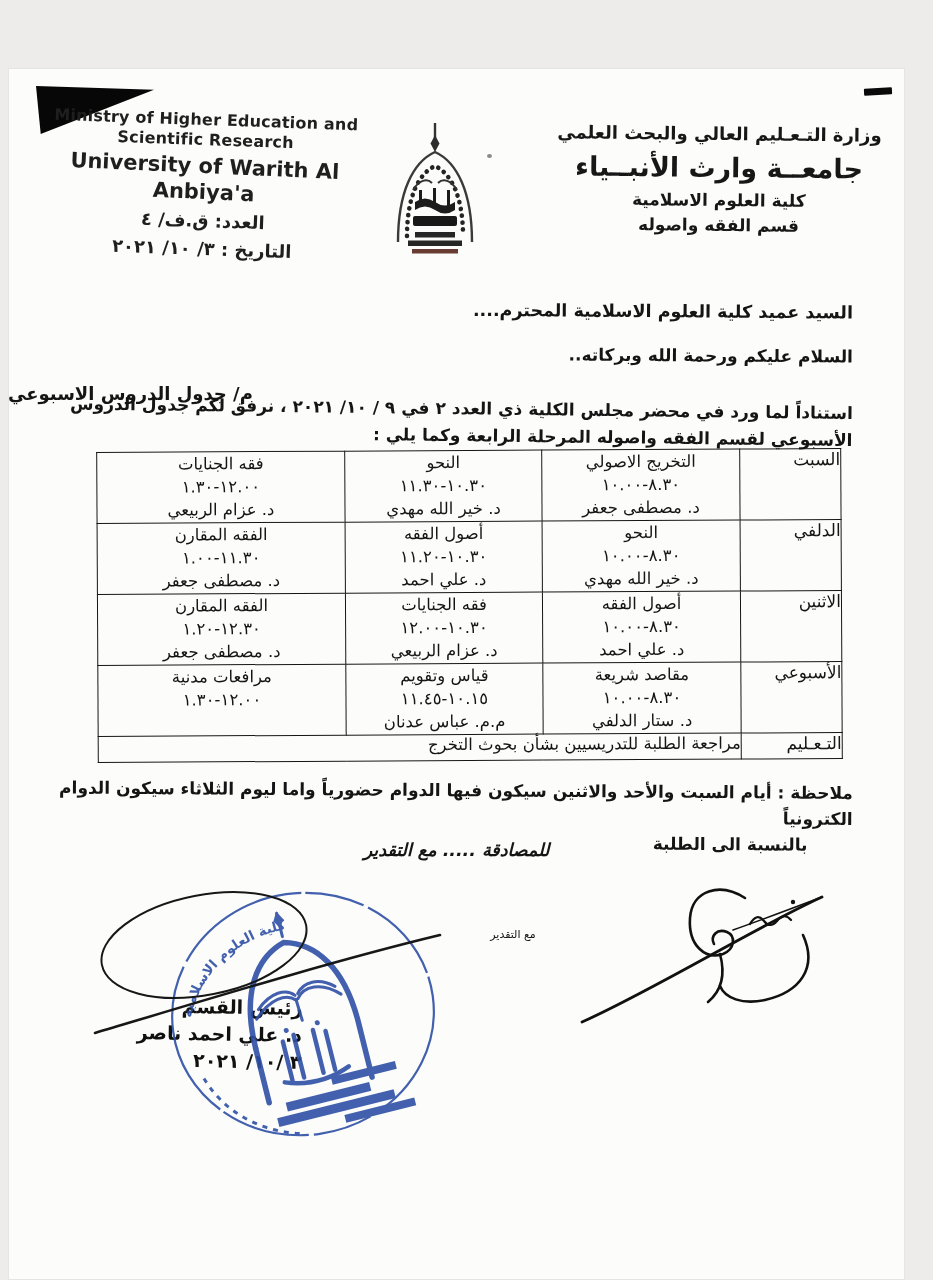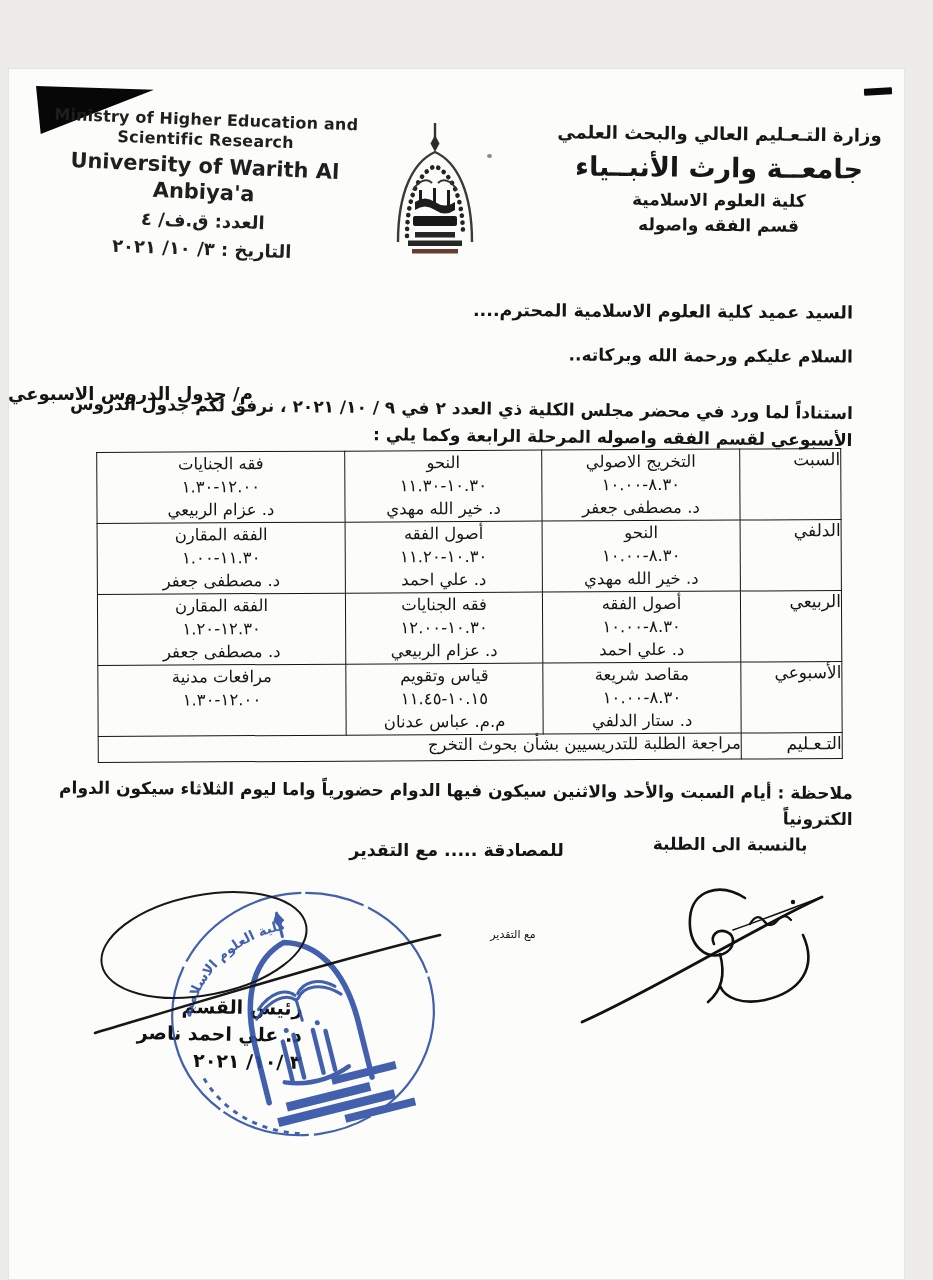--- a/index.html
+++ b/index.html
@@ -57,21 +57,21 @@
   .slot-line{font-size:16.5px;line-height:23px;}
   .slot-time{font-size:16.5px;line-height:23px;letter-spacing:.5px;}
   tr.day-row{height:71px;}
   tr.wed-row{height:26px;}
   td.wed-cell{text-align:right;padding:1px 10px 0 0;font-size:16.5px;}
 
   
   .notes{top:712px;right:52px;left:40px;text-align:right;font-size:17px;font-weight:700;
     line-height:26px;transform:rotate(.4deg);transform-origin:right top;}
   .notes-l2{margin-right:45px;}
-  .approval{top:772px;left:0;width:897px;text-align:center;font-size:17.5px;font-weight:700;}
+  .approval{top:772px;left:0;width:897px;text-align:center;font-size:17.5px;font-weight:700;font-style:italic;}
 
   
   .regards{left:450px;top:860px;width:110px;text-align:center;font-size:11px;font-weight:400;}
   .dept-block{left:66px;top:925px;width:228px;text-align:right;font-size:19px;font-weight:700;
     line-height:27px;transform:rotate(1deg);z-index:2;color:#101010;}
   .stamp-svg{left:150px;top:818px;width:290px;height:260px;z-index:3;opacity:.9;}
   .pen-left-svg{left:74px;top:815px;width:380px;height:235px;z-index:4;}
   .pen-right-svg{left:552px;top:812px;width:270px;height:215px;z-index:4;}
 </style>
 </head>
@@ -165,21 +165,21 @@
               <div class="slot-time ar">١٠.٣٠-١١.٢٠</div>
               <div class="slot-line">د. علي احمد</div>
             </td>
             <td class="slot-cell">
               <div class="slot-line">الفقه المقارن</div>
               <div class="slot-time ar">١١.٣٠-١.٠٠</div>
               <div class="slot-line">د. مصطفى جعفر</div>
             </td>
           </tr>
           <tr class="day-row">
-            <td class="day-cell">الربيعي</td>
+            <td class="day-cell">الاثنين</td>
             <td class="slot-cell">
               <div class="slot-line">أصول الفقه</div>
               <div class="slot-time ar">٨.٣٠-١٠.٠٠</div>
               <div class="slot-line">د. علي احمد</div>
             </td>
             <td class="slot-cell">
               <div class="slot-line">فقه الجنايات</div>
               <div class="slot-time ar">١٠.٣٠-١٢.٠٠</div>
               <div class="slot-line">د. عزام الربيعي</div>
             </td>

